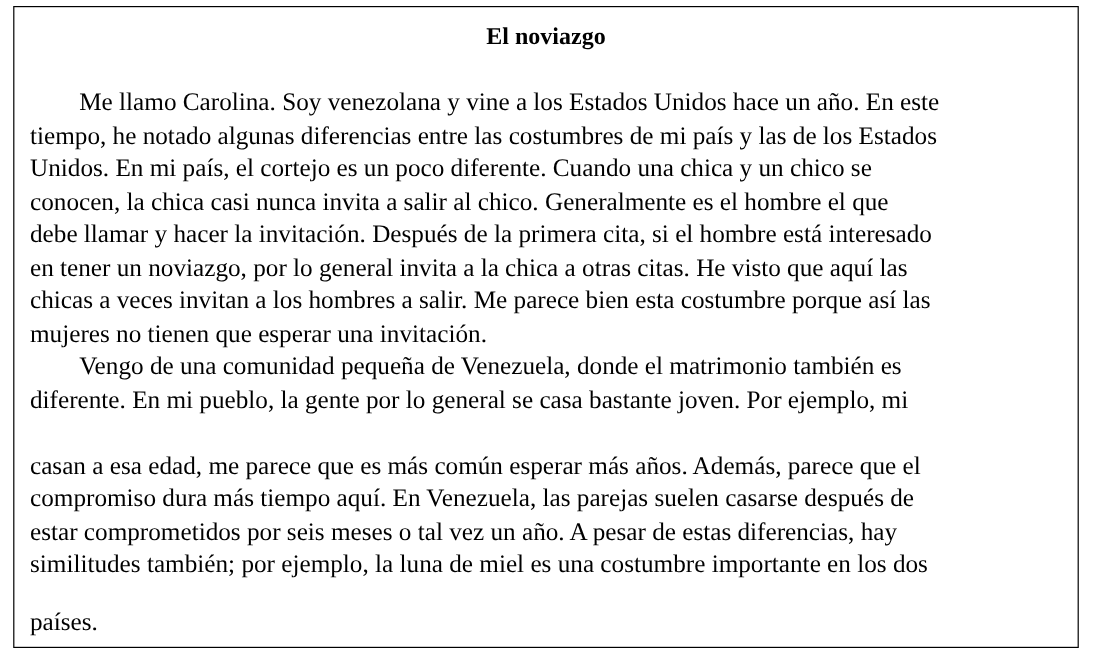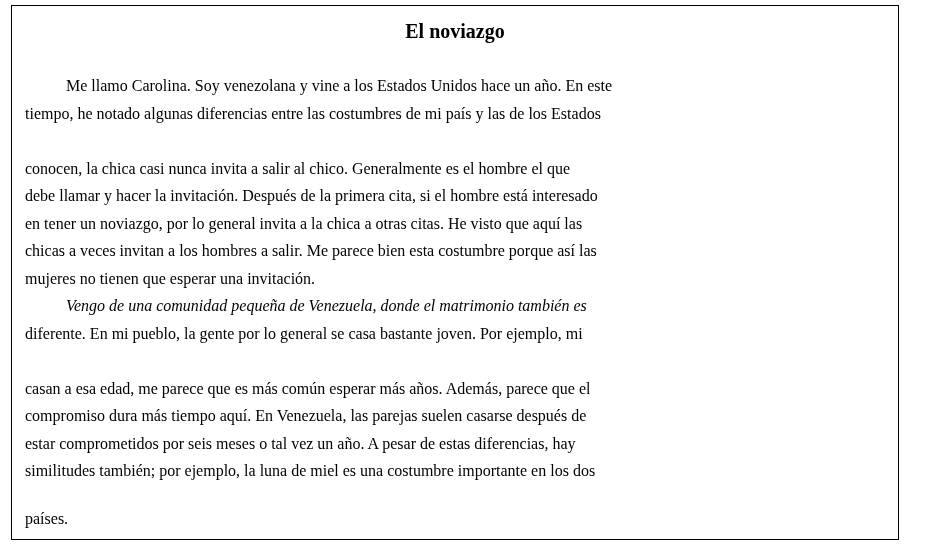--- a/index.html
+++ b/index.html
@@ -19,41 +19,42 @@
       font-weight: bold;
       font-size: 20px;
       line-height: 30px;
       color: #000;
       letter-spacing: 0px;
     }
     .line {
       position: absolute;
       left: 13px;
       font-family: "Liberation Serif", "DejaVu Serif", serif;
-      font-size: 16px;
+      font-size: 21px;
       line-height: 27.4px;
       color: #000;
       white-space: nowrap;
     }
     .indent { left: 54px; }
   </style>
 </head>
 <body>
 
 <div class="doc-box">
   <div class="title">El noviazgo</div>
 
   <div class="line indent" style="top:66px;">Me llamo Carolina. Soy venezolana y vine a los Estados Unidos hace un año. En este</div>
   <div class="line" style="top:93.5px;">tiempo, he notado algunas diferencias entre las costumbres de mi país y las de los Estados</div>
+  <div class="line" style="top:121px;">Unidos. En mi país, el cortejo es un poco diferente. Cuando una chica y un chico se</div>
   <div class="line" style="top:148.5px;">conocen, la chica casi nunca invita a salir al chico. Generalmente es el hombre el que</div>
   <div class="line" style="top:176px;text-align:right;">debe llamar y hacer la invitación. Después de la primera cita, si el hombre está interesado</div>
   <div class="line" style="top:203.5px;">en tener un noviazgo, por lo general invita a la chica a otras citas. He visto que aquí las</div>
   <div class="line" style="top:231px;">chicas a veces invitan a los hombres a salir. Me parece bien esta costumbre porque así las</div>
   <div class="line" style="top:258.5px;">mujeres no tienen que esperar una invitación.</div>
 
-  <div class="line indent" style="top:286px;font-style:italic;">Vengo de una comunidad pequeña de Venezuela, donde el matrimonio también es</div>
+  <div class="line indent" style="top:286px;">Vengo de una comunidad pequeña de Venezuela, donde el matrimonio también es</div>
   <div class="line" style="top:313.5px;">diferente. En mi pueblo, la gente por lo general se casa bastante joven. Por ejemplo, mi</div>
   <div class="line" style="top:368.5px;">casan a esa edad, me parece que es más común esperar más años. Además, parece que el</div>
   <div class="line" style="top:396px;">compromiso dura más tiempo aquí. En Venezuela, las parejas suelen casarse después de</div>
   <div class="line" style="top:423.5px;">estar comprometidos por seis meses o tal vez un año. A pesar de estas diferencias, hay</div>
   <div class="line" style="top:451px;">similitudes también; por ejemplo, la luna de miel es una costumbre importante en los dos</div>
   <div class="line" style="top:478.5px;margin-top:20px;">países.</div>
 </div>
 
 </body></html>

